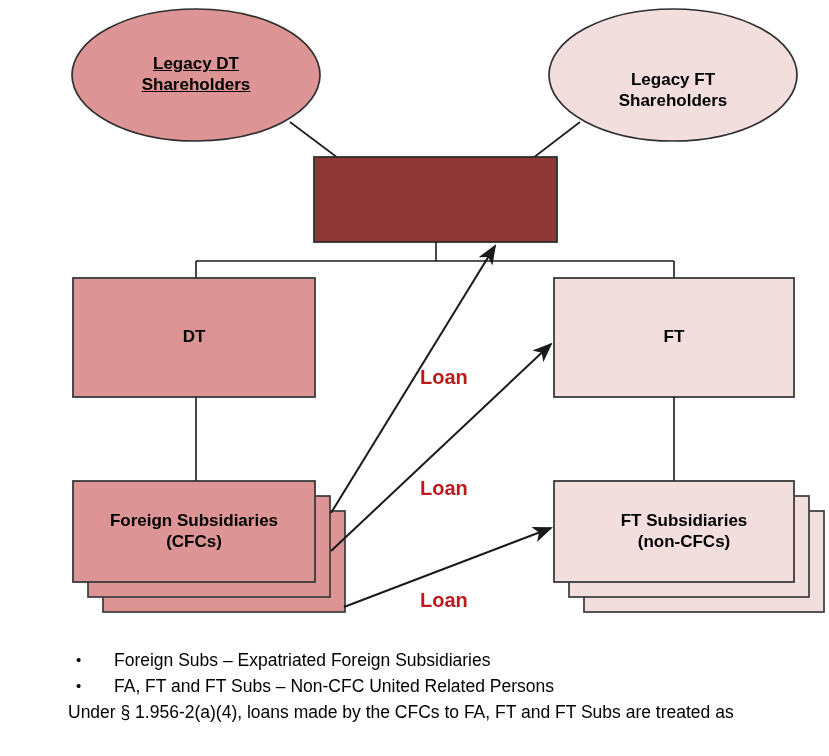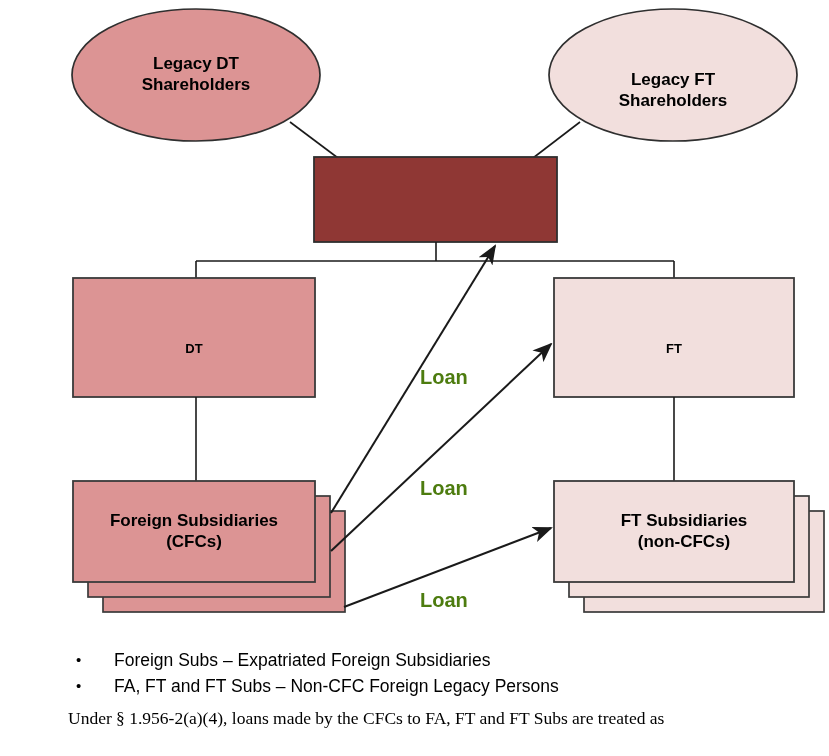--- a/index.html
+++ b/index.html
@@ -34,27 +34,27 @@
     align-items: center;
     justify-content: center;
     text-align: center;
     font-weight: bold;
     line-height: 1.22;
     pointer-events: none;
     white-space: pre-line;
   }
   .ellipse-label { font-size: 17px; color: #000; }
   .fa-label      { font-size: 19px; color: #ffffff; letter-spacing: .3px; }
-  .box-label     { font-size: 13px; color: #000; margin-top: 11px; }
+  .box-label     { font-size: 17px; color: #000; }
   .sub-label     { font-size: 17px; color: #000; }
   .loan-label {
     position: absolute;
     font-size: 20px;
     font-weight: bold;
-    color: #4d7c0f;
+    color: #b91c1c;
     pointer-events: none;
   }
   #footnotes {
     position: absolute;
     left: 68px;
     top: 648px;
     width: 760px;
     font-size: 17.5px;
     line-height: 1.47;
     color: #000;
@@ -66,21 +66,21 @@
   .bullet-dot {
     width: 46px;
     flex: 0 0 46px;
     text-align: left;
     padding-left: 8px;
     box-sizing: border-box;
     font-size: 15px;
     line-height: 1.65;
   }
   .bullet-text { flex: 1 1 auto; }
-  .para { margin-top: 7px; font-family: Liberation Serif, serif; }
+  .para { margin-top: 1px; }
 </style>
 </head>
 <body>
 
 <div id="diagram-root">
 
   <svg class="canvas" viewBox="0 0 829 756">
     <defs>
       <marker id="arrowhead" markerWidth="10" markerHeight="8" refX="9" refY="4" orient="auto" markerUnits="strokeWidth">
         <path d="M0,0 L10,4 L0,8 L2.6,4 Z" fill="#1a1a1a"></path>
@@ -116,21 +116,21 @@
     <rect x="569" y="496" width="240" height="101" fill="#f2dfdd" stroke="#3a3a3a" stroke-width="1.7"></rect>
     <rect x="554" y="481" width="240" height="101" fill="#f2dfdd" stroke="#3a3a3a" stroke-width="1.8"></rect>
 
     <line x1="331" y1="513" x2="495" y2="246" stroke="#1a1a1a" stroke-width="2" marker-end="url(#arrowhead)"></line>
 
     <line x1="331" y1="551" x2="551" y2="344" stroke="#1a1a1a" stroke-width="2" marker-end="url(#arrowhead)"></line>
 
     <line x1="344" y1="607" x2="551" y2="528" stroke="#1a1a1a" stroke-width="2" marker-end="url(#arrowhead)"></line>
   </svg>
 
-  <div class="node-label ellipse-label" style="left:72px; top:42px; width:248px; height:66px;">Legacy DT
+  <div class="node-label ellipse-label" style="left:72px; top:42px; width:248px; height:66px;text-decoration:underline;">Legacy DT
 Shareholders</div>
 
   <div class="node-label ellipse-label" style="left:549px; top:58px; width:248px; height:66px;">Legacy FT
 Shareholders</div>
 
 
   <div class="node-label box-label" style="left:73px; top:278px; width:242px; height:119px;">DT</div>
 
   <div class="node-label box-label" style="left:554px; top:278px; width:240px; height:119px;">FT</div>
 
@@ -148,19 +148,19 @@
 
   <div id="footnotes">
 
     <div class="bullet-row">
       <span class="bullet-dot">•</span>
       <span class="bullet-text">Foreign Subs – Expatriated Foreign Subsidiaries</span>
     </div>
 
     <div class="bullet-row">
       <span class="bullet-dot">•</span>
-      <span class="bullet-text">FA, FT and FT Subs – Non-CFC Foreign Legacy Persons</span>
+      <span class="bullet-text">FA, FT and FT Subs – Non-CFC United Related Persons</span>
     </div>
 
     <div class="para">Under § 1.956-2(a)(4), loans made by the CFCs to FA, FT and FT Subs are treated as</div>
   </div>
 
 </div>
 
 </body></html>

